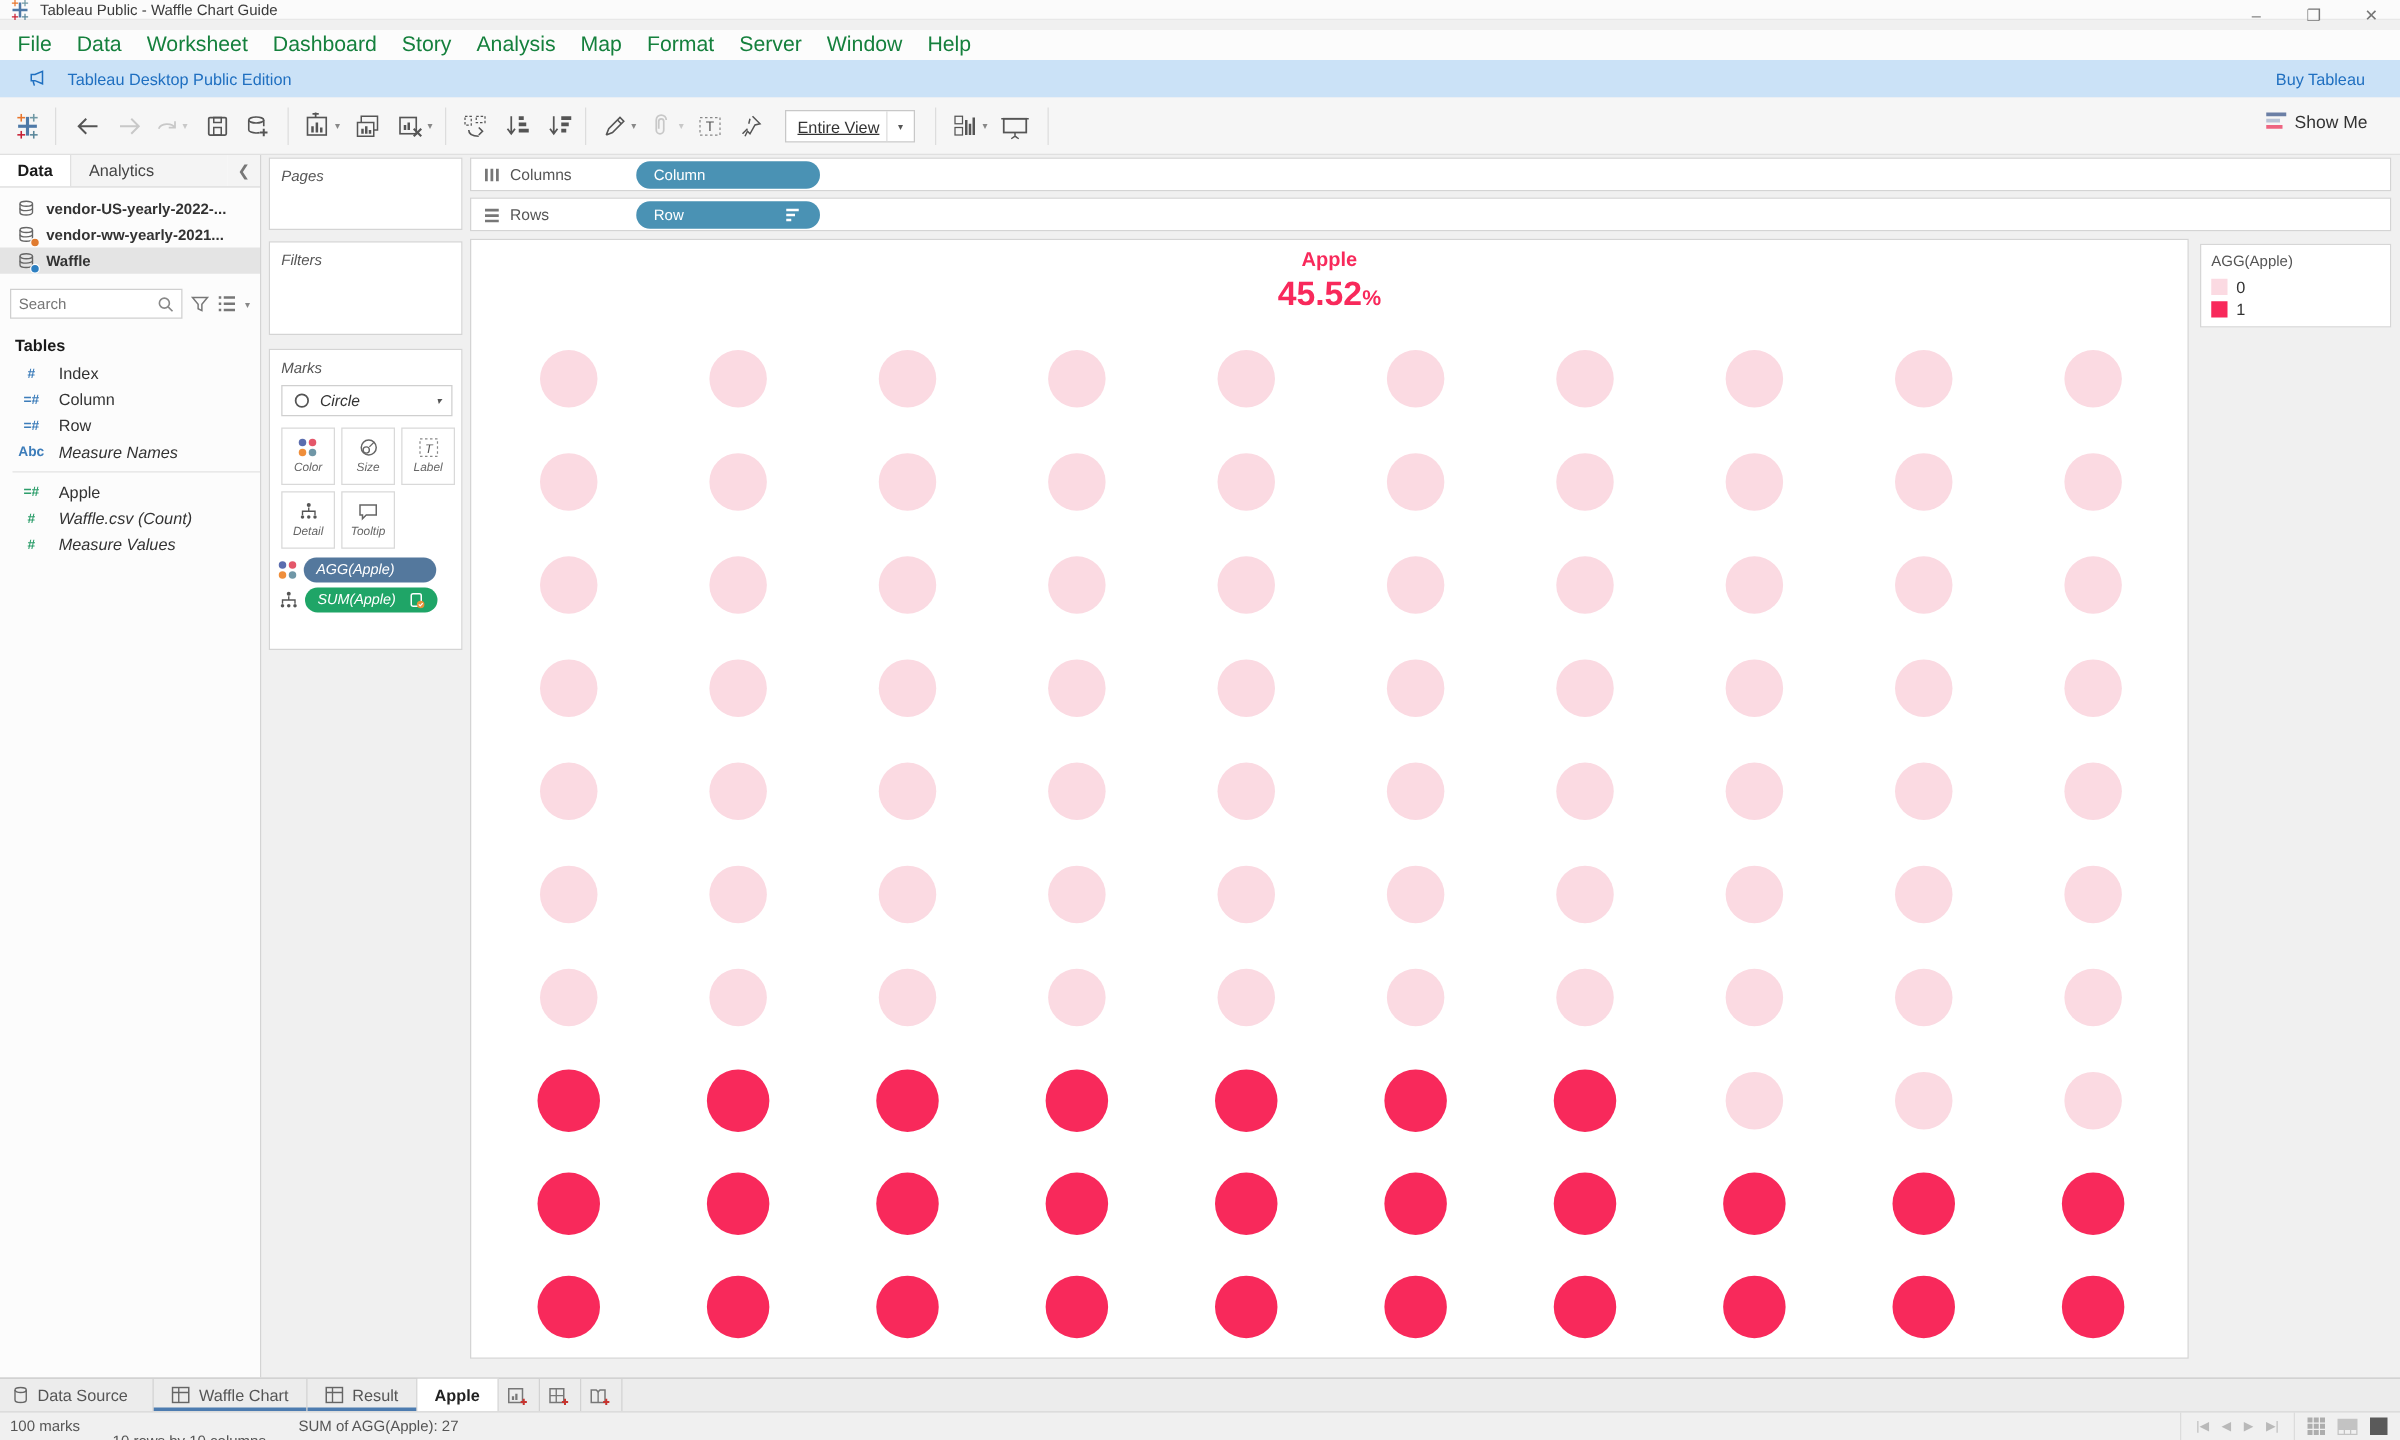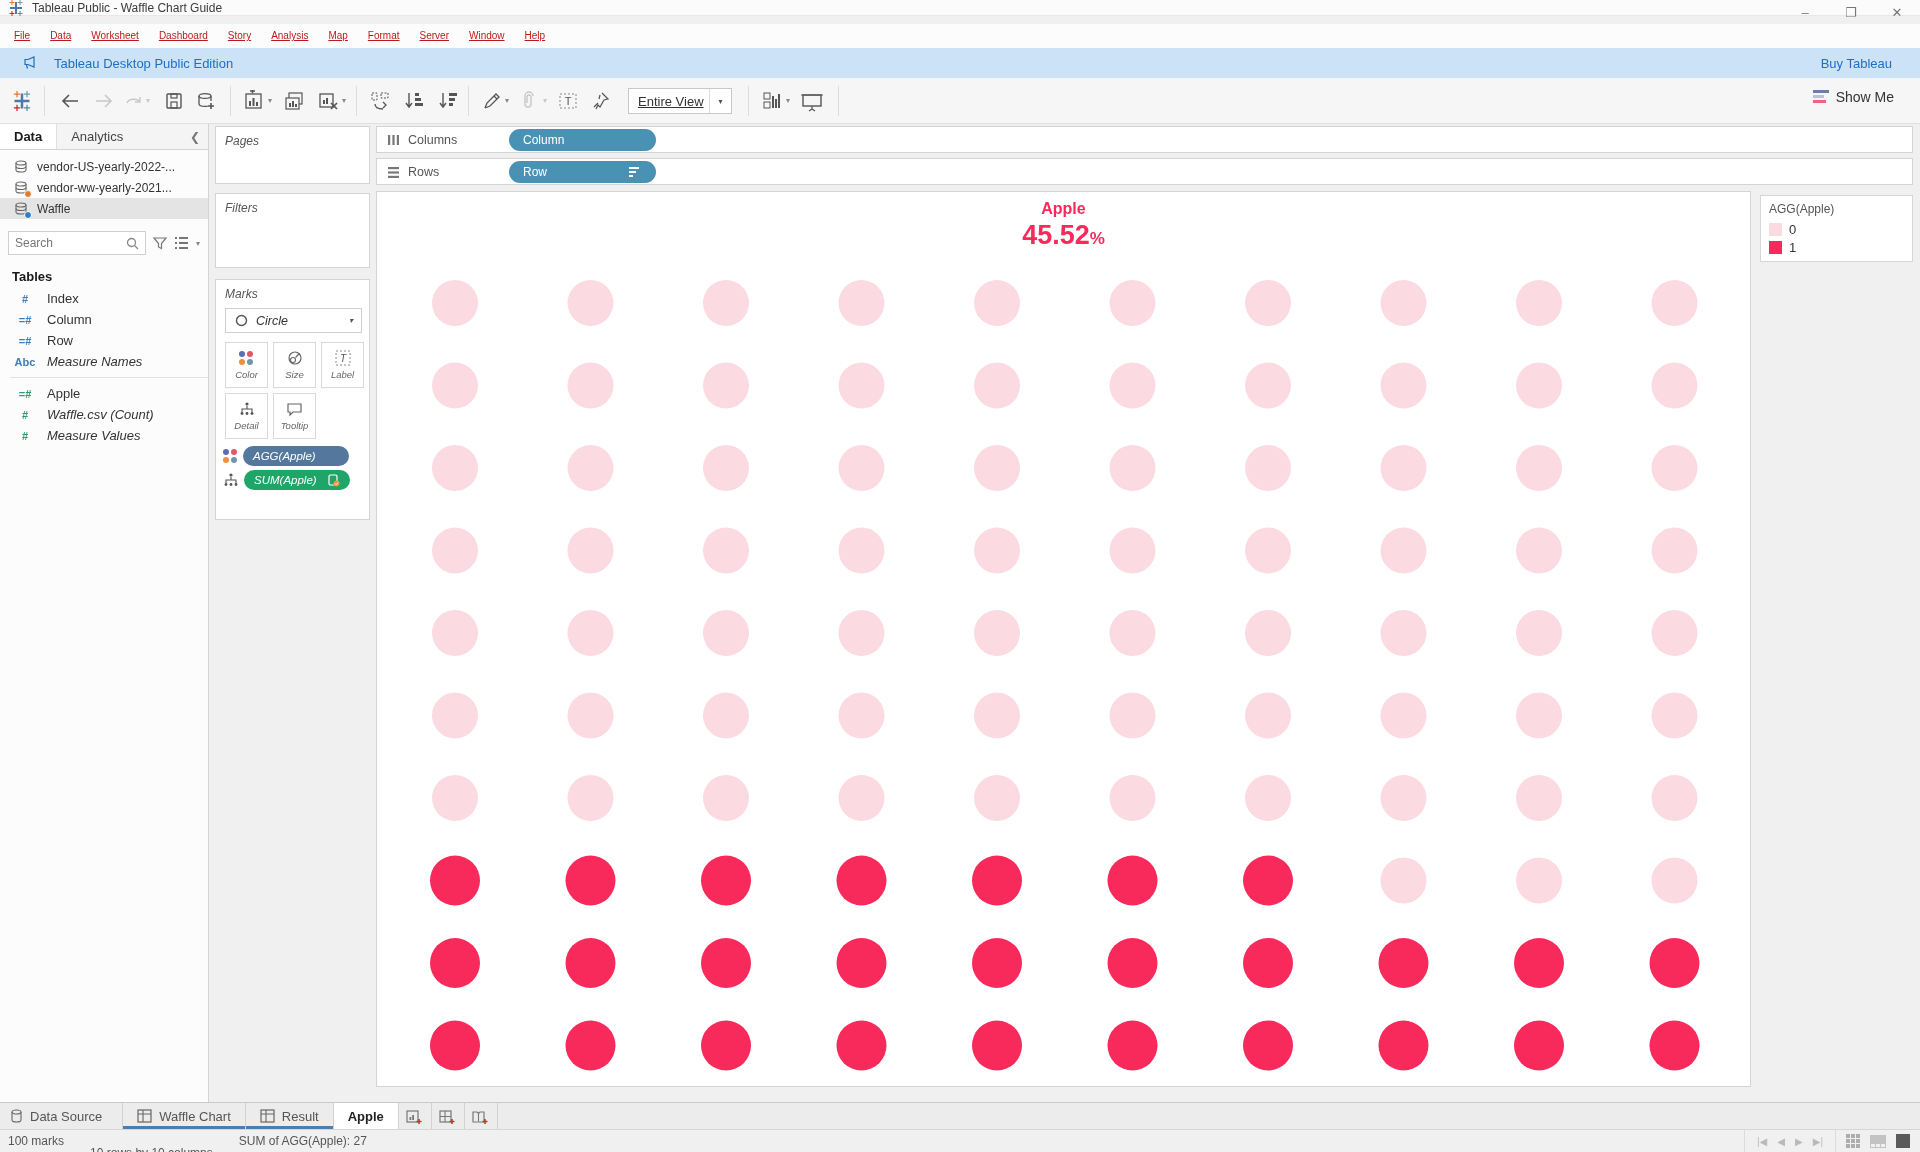--- a/index.html
+++ b/index.html
@@ -8,21 +8,21 @@
 
   
   .titlebar { position:absolute; left:0; top:0; width:1920px; height:16px; background:#fbfbfb; border-bottom:1px solid #e8e8e8; display:flex; align-items:center; }
   .titlebar .tlogo { margin-left:8px; width:16px; height:16px; }
   .titlebar .wtitle { margin-left:8px; font-size:12px; color:#3b3b3b; }
   .wctrls { position:absolute; right:0; top:0; height:24px; display:flex; }
   .wctrl { width:46px; height:24px; display:flex; align-items:center; justify-content:center; color:#777; font-size:13px; }
 
   
   .menubar { position:absolute; left:0; top:24px; width:1920px; height:24px; background:#fcfcfc; display:flex; align-items:center; padding-left:4px; }
-  .menu-item { padding:0 10px; font-size:10px; color:#b91c1c; height:24px; line-height:24px; cursor:default;text-decoration:underline; }
+  .menu-item { padding:0 10px; font-size:17px; color:#15803d; height:24px; line-height:24px; cursor:default; }
 
   
   .banner { position:absolute; left:0; top:48px; width:1920px; height:30px; background:#cbe2f7; display:flex; align-items:center; }
   .banner .btext { margin-left:16px; font-size:13px; color:#1f6fc0; }
   .banner .buy { position:absolute; right:28px; font-size:13px; color:#1f6fc0; cursor:pointer; }
   .mega { margin-left:22px; }
 
   
   .toolbar { position:absolute; left:0; top:78px; width:1920px; height:46px; background:#f6f6f6; border-bottom:1px solid #e0e0e0; }
   .tbi { position:absolute; top:11px; width:24px; height:24px; display:flex; align-items:center; justify-content:center; }
@@ -44,21 +44,21 @@
   .main { position:absolute; left:0; top:124px; width:1920px; height:978px; background:#f0f0f0; }
 
   
   .sidebar { position:absolute; left:0; top:0; width:209px; height:978px; background:#fcfcfc; border-right:1px solid #d4d4d4; }
   .side-tabs { display:flex; height:26px; border-bottom:1px solid #d4d4d4; align-items:stretch; }
   .side-tab { padding:0 14px; font-size:13px; display:flex; align-items:center; color:#333; background:#fff; }
   .side-tab.active { font-weight:bold; color:#1a1a1a; }
   .side-tab.inactive { background:#f4f4f4; border-left:1px solid #e0e0e0; color:#444; flex:1; }
   .side-collapse { width:26px; display:flex; align-items:center; justify-content:center; color:#777; font-size:12px; background:#f4f4f4; }
   .ds-list { padding-top:6px; }
-  .ds-item { position:relative; height:21px; display:flex; align-items:center; padding-left:14px; gap:8px; font-size:12px; color:#333; }
+  .ds-item { position:relative; height:21px; display:flex; align-items:center; padding-left:14px; gap:8px; font-size:12px; color:#333;font-weight:bold; }
   .ds-item.selected { background:#e4e4e4; }
   .ds-ico { position:relative; width:15px; height:14px; }
   .ds-badge { position:absolute; right:-3px; bottom:-3px; width:8px; height:8px; border-radius:50%; border:1px solid #fff; }
   .ds-badge.orange { background:#e07b2f; }
   .ds-badge.blue { background:#2d7fc1; }
   .searchrow { display:flex; align-items:center; margin:12px 8px 0 8px; gap:6px; }
   .searchbox { flex:1; height:24px; border:1px solid #cfcfcf; background:#fff; display:flex; align-items:center; padding:0 6px; }
   .searchbox input { border:none; outline:none; width:70%; font-size:12px; color:#333; font-family:"Liberation Sans",sans-serif; background:transparent; }
   .searchbox .mag { margin-left:auto; }
   .tables-header { margin:14px 0 4px 12px; font-size:13px; font-weight:bold; color:#1a1a1a; }

